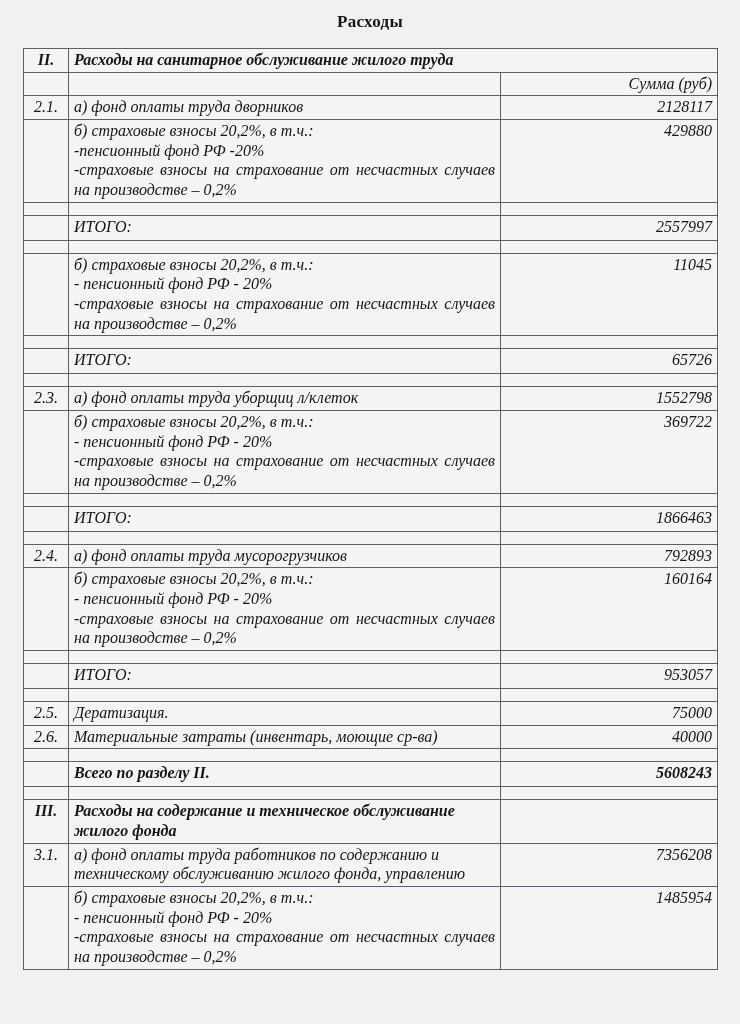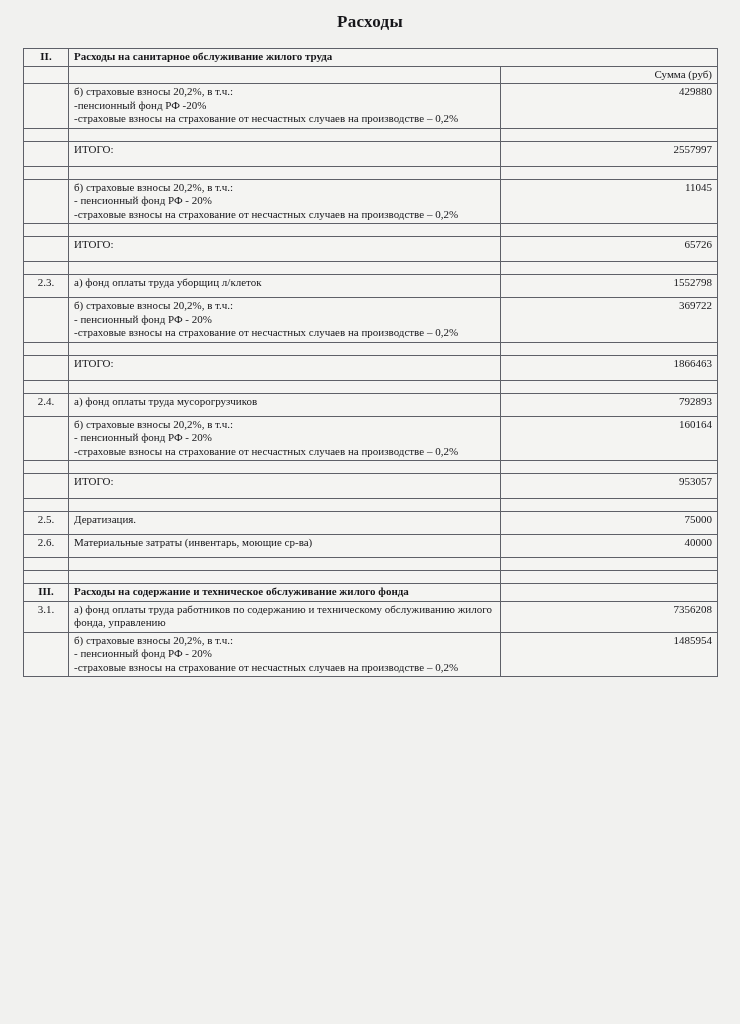--- a/index.html
+++ b/index.html
@@ -35,22 +35,23 @@
   .table-wrap {
     position: absolute;
     left: 23px;
     top: 48px;
     width: 694px;
   }
   table.expense {
     border-collapse: collapse;
     table-layout: fixed;
     width: 694px;
-    font-size: 11px;
+    font-size: 16px;
     line-height: 1.23;
+    font-style: italic;
   }
   table.expense col.c-num  { width: 45px; }
   table.expense col.c-desc { width: 432px; }
   table.expense col.c-sum  { width: 217px; }
 
   table.expense td {
     border: 1px solid #5e6068;
     padding: 1px 5px 2px 5px;
     vertical-align: top;
     background: #f4f4f2;
@@ -110,20 +111,25 @@
           <td class="num b">II.</td>
           <td class="desc b" colspan="2">Расходы на санитарное обслуживание жилого труда</td>
         </tr>
 
         <tr>
           <td class="num">&nbsp;</td>
           <td class="desc">&nbsp;</td>
           <td class="sum">Сумма (руб)</td>
         </tr>
 
+        <tr class="simple">
+          <td class="num">2.1.</td>
+          <td class="desc">а) фонд оплаты труда дворников</td>
+          <td class="sum">2128117</td>
+        </tr>
 
         <tr>
           <td class="num">&nbsp;</td>
           <td class="desc">
             <span class="line">б) страховые взносы 20,2%, в т.ч.:</span>
             <span class="line">-пенсионный фонд РФ -20%</span>
             <span class="line just">-страховые взносы на страхование от несчастных случаев на производстве – 0,2%</span>
           </td>
           <td class="sum">429880</td>
         </tr>
@@ -254,20 +260,25 @@
           <td class="desc">Материальные затраты (инвентарь, моющие ср-ва)</td>
           <td class="sum">40000</td>
         </tr>
 
         <tr class="spacer">
           <td></td>
           <td></td>
           <td></td>
         </tr>
 
+        <tr class="itogo">
+          <td class="num">&nbsp;</td>
+          <td class="desc b">Всего по разделу II.</td>
+          <td class="sum b">5608243</td>
+        </tr>
 
         <tr class="spacer">
           <td></td>
           <td></td>
           <td></td>
         </tr>
 
         <tr class="sect-head">
           <td class="num b">III.</td>
           <td class="desc b">Расходы на содержание и техническое обслуживание жилого фонда</td>

